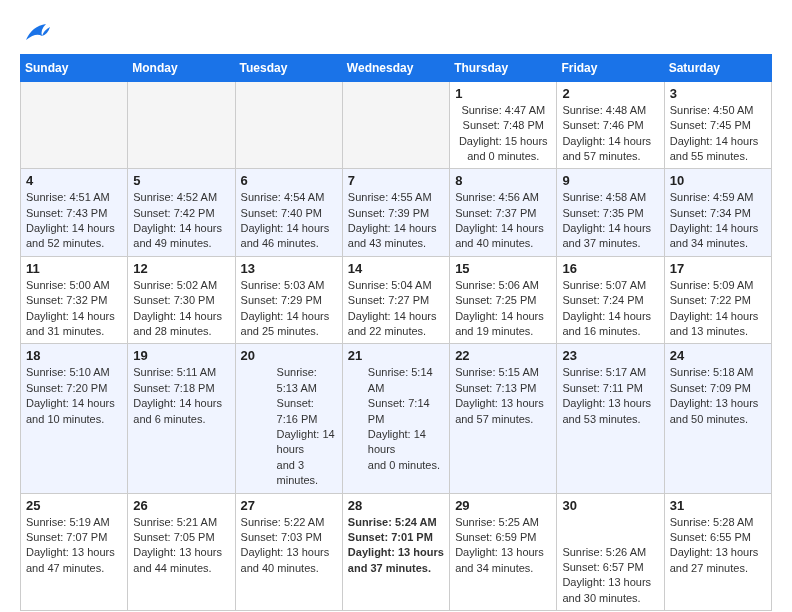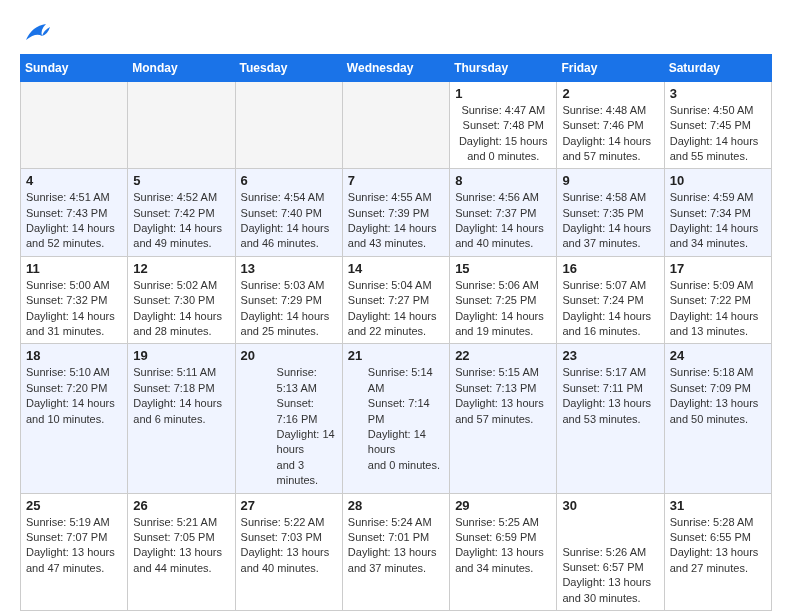--- a/index.html
+++ b/index.html
@@ -307,21 +307,21 @@
         </td>
         <td>
           <span class="day-number">27</span>
           <div class="day-info" style="white-space: pre-line;">Sunrise: 5:22 AM
 Sunset: 7:03 PM
 Daylight: 13 hours
 and 40 minutes.</div>
         </td>
         <td>
           <span class="day-number">28</span>
-          <div class="day-info" style="white-space: pre-line;">Sunrise: 5:24 AM
+          <div class="day-info" style="white-space: pre-line; font-weight: bold;">Sunrise: 5:24 AM
 Sunset: 7:01 PM
 Daylight: 13 hours
 and 37 minutes.</div>
         </td>
         <td>
           <span class="day-number">29</span>
           <div class="day-info" style="white-space: pre-line;">Sunrise: 5:25 AM
 Sunset: 6:59 PM
 Daylight: 13 hours
 and 34 minutes.</div>

